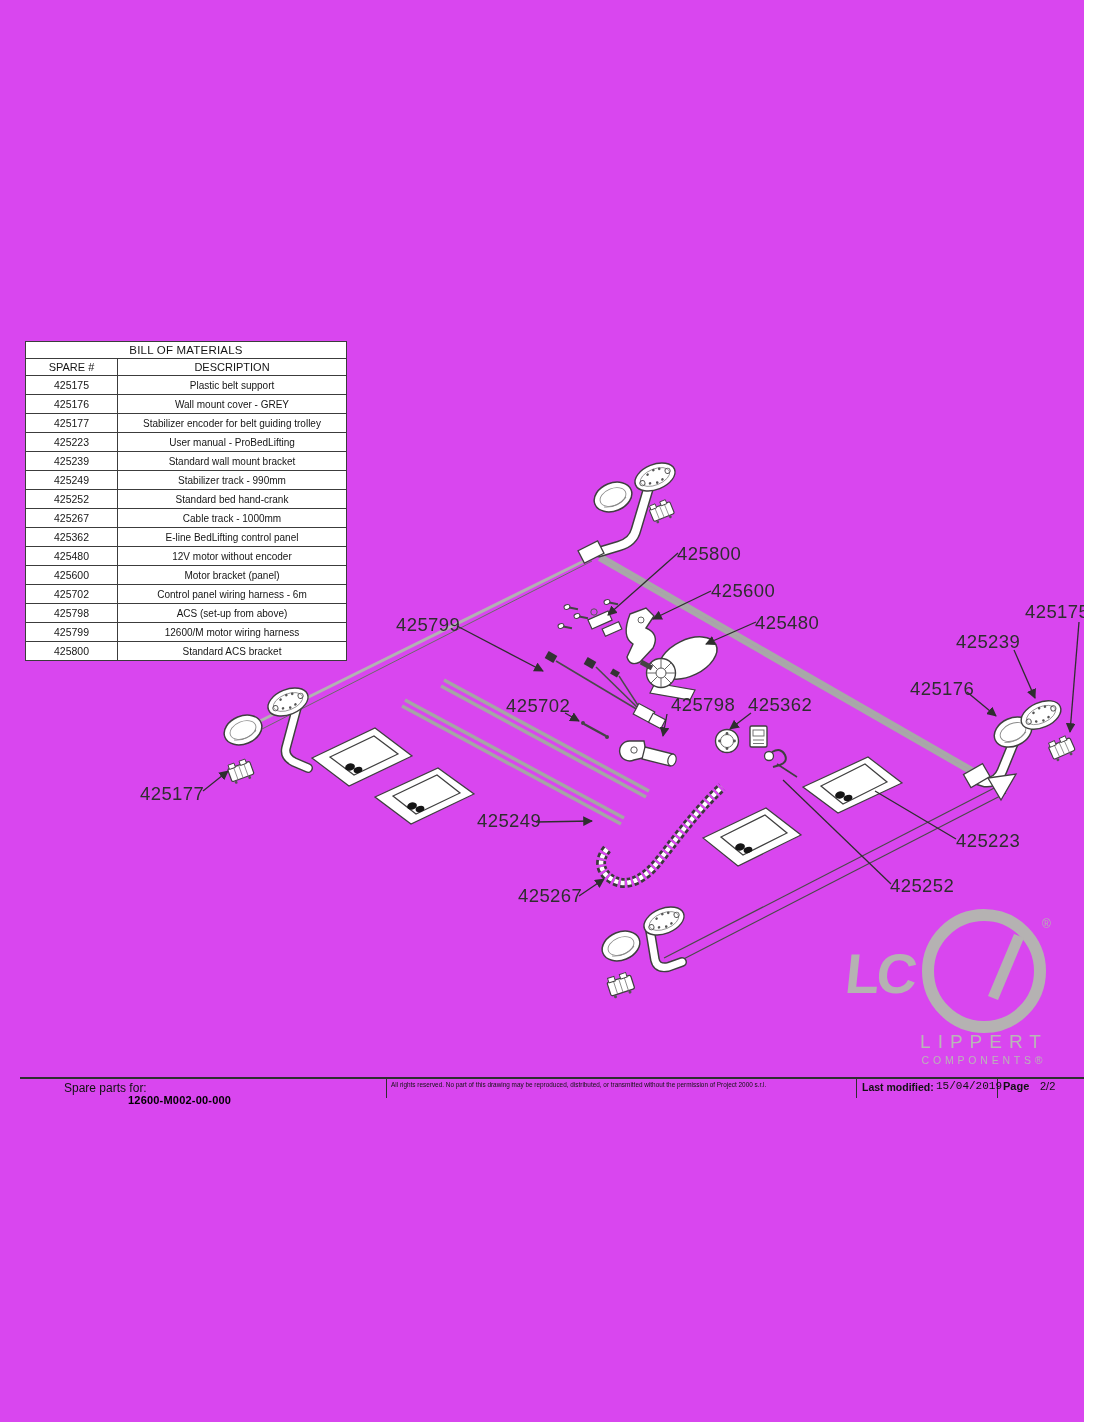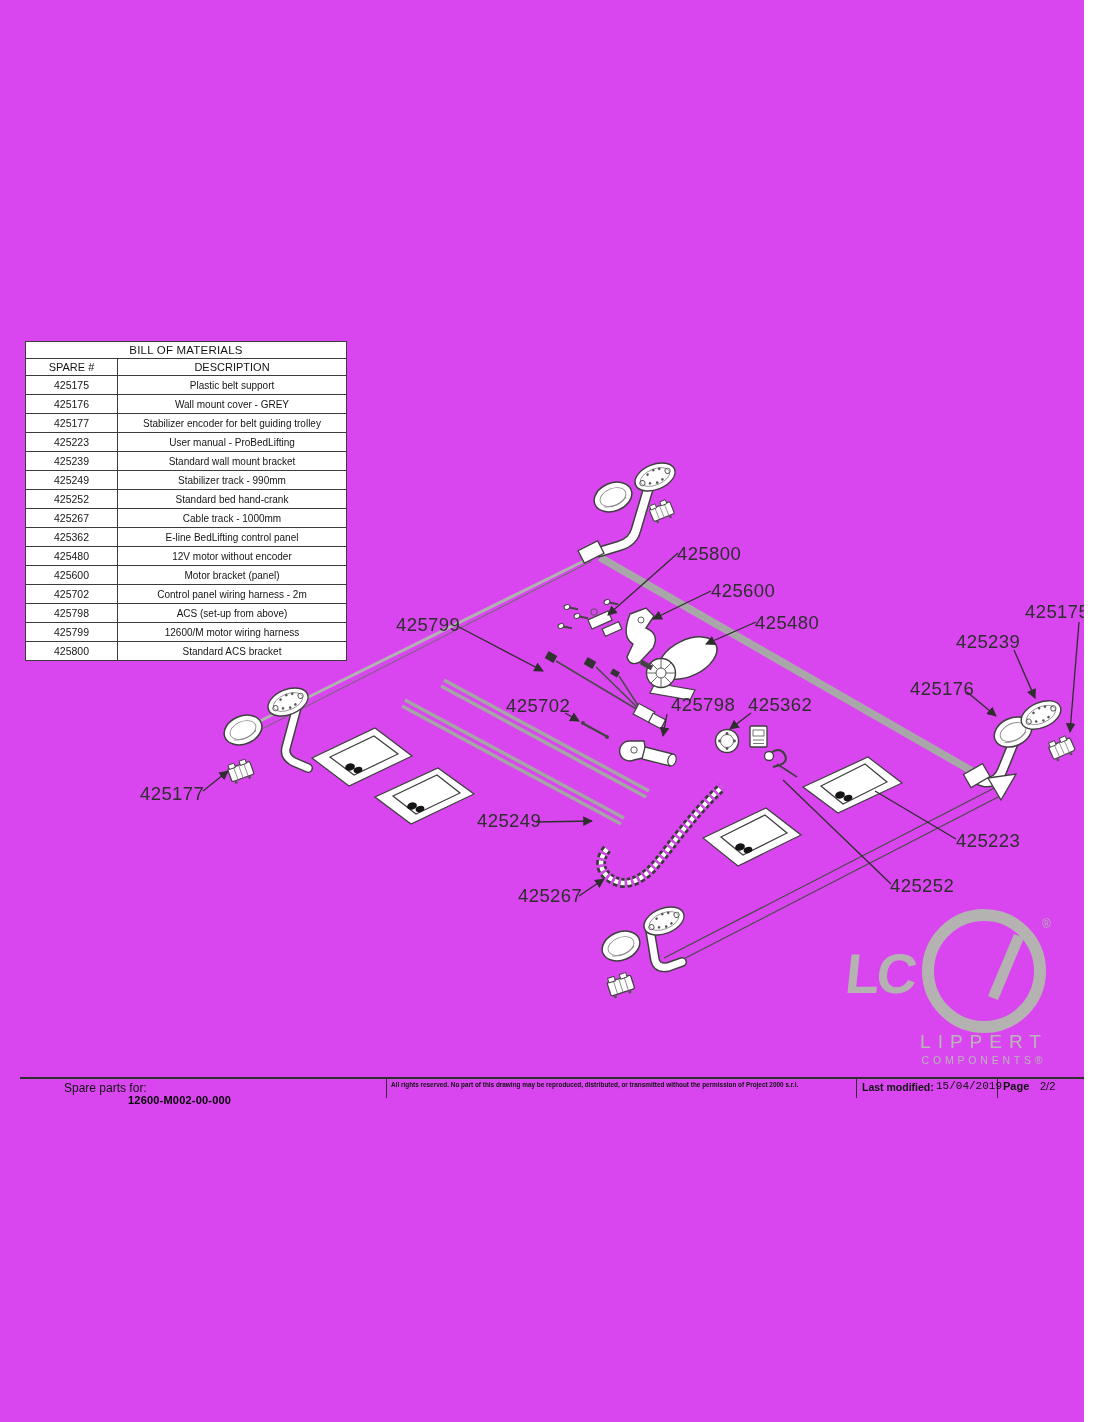--- a/index.html
+++ b/index.html
@@ -18,21 +18,21 @@
   
   svg.diagram{position:absolute;left:0;top:0;}
   svg text{font-family:"Liberation Sans",sans-serif;}
   .plabel{font-size:18.5px;fill:#2e2e2e;letter-spacing:.4px;}
 
   
   .footer-rule{position:absolute;left:20px;top:1077px;width:1066px;height:1.5px;background:#2f2f2f;}
   .vdiv{position:absolute;top:1077px;width:1px;height:21px;background:#2f2f2f;}
   .f-spare{position:absolute;left:48px;top:1081px;font-size:12px;color:#111;margin-left:16px;}
   .f-part{position:absolute;left:128px;top:1078px;font-size:11px;font-weight:700;color:#000;letter-spacing:.2px;margin-top:16px;}
-  .f-rights{position:absolute;left:391px;top:1080px;width:462px;font-size:8px;font-weight:700;color:#111;white-space:nowrap;}
+  .f-rights{position:absolute;left:391px;top:1080px;width:462px;font-size:8px;font-weight:400;color:#111;white-space:nowrap;}
   .f-rights span{display:inline-block;transform:scaleX(.8);transform-origin:0 50%;}
   .f-lm-label{position:absolute;left:862px;top:1081px;font-size:10.5px;font-weight:700;color:#111;}
   .f-lm-date{position:absolute;left:936px;top:1080px;font-size:11px;font-family:"Liberation Mono",monospace;color:#111;}
   .f-page-label{position:absolute;left:1003px;top:1080px;font-size:11px;font-weight:700;color:#111;}
   .f-page-val{position:absolute;left:1040px;top:1080px;font-size:11px;color:#111;}
 </style>
 </head>
 <body>
 
 <div class="page">
@@ -91,21 +91,21 @@
       <tr>
           <td class="sp">425480</td>
           <td>12V motor without encoder</td>
         </tr>
       <tr>
           <td class="sp">425600</td>
           <td>Motor bracket (panel)</td>
         </tr>
       <tr>
           <td class="sp">425702</td>
-          <td>Control panel wiring harness - 2m</td>
+          <td>Control panel wiring harness - 6m</td>
         </tr>
       <tr>
           <td class="sp">425798</td>
           <td>ACS (set-up from above)</td>
         </tr>
       <tr>
           <td class="sp">425799</td>
           <td>12600/M motor wiring harness</td>
         </tr>
       <tr>

